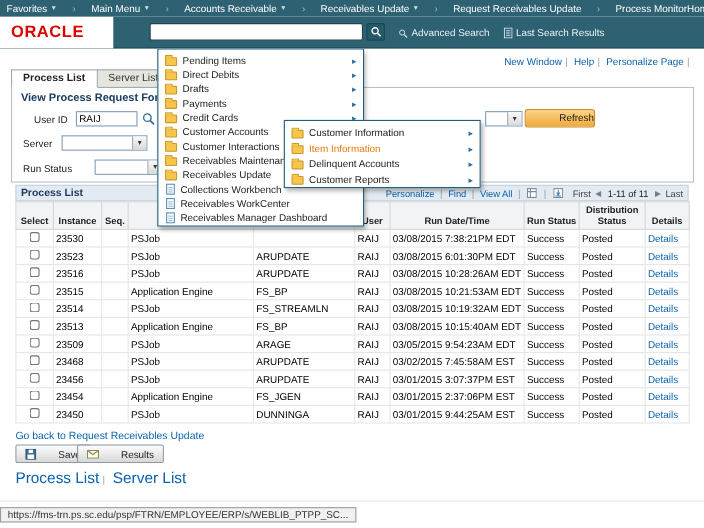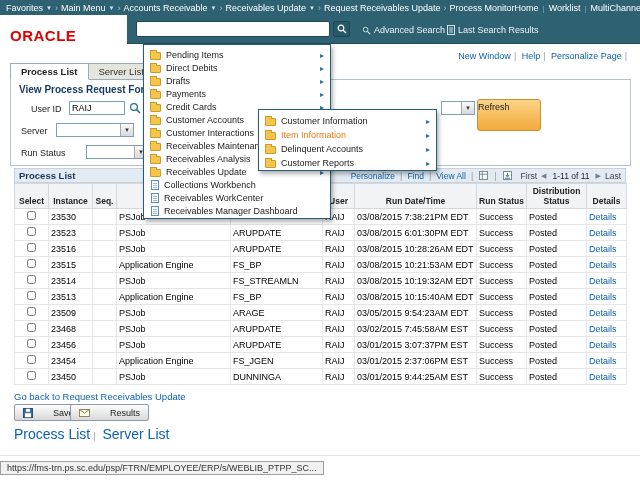--- a/index.html
+++ b/index.html
@@ -2,51 +2,51 @@
 <html><head>
 <meta charset="utf-8">
 <style>
 *{margin:0;padding:0;box-sizing:border-box}
 html,body{width:640px;height:480px;overflow:hidden}
 body{font-family:"Liberation Sans",sans-serif;background:#fff;position:relative;font-size:10px;color:#000}
 .link{color:#0B62AD;cursor:pointer;text-decoration:none}
 .pipe::before{content:"|";color:#8FA3AF;padding:0 3px;font-size:9px}
 
 .nav-row{position:absolute;left:0;top:0;width:640px;height:15px;background:#2E6172;display:flex;align-items:center;justify-content:space-between;padding:0 6px;font-size:9px;color:#fff;white-space:nowrap;z-index:10}
-.crumbs{display:flex;align-items:flex-end;gap:3px}
+.crumbs{display:flex;align-items:flex-end;gap:14px}
 .crumb{cursor:pointer;display:flex;align-items:center}
 .crumb .caret{font-size:6px;color:#CFE3EB;margin-left:3px}
 .csep{color:#9EC4D2}
 .nav-links{display:flex;align-items:center}
 .nav-links .npipe::before{content:"|";color:#7FA9B8;padding:0 4px;font-size:8px}
 .nav-links a{color:#fff}
 .logo-row{position:absolute;left:0;top:15px;width:640px;height:29px;background:#2E6172;border-bottom:1px solid #224B58;z-index:9}
-.logo-box{position:absolute;left:0;top:0;width:127px;height:29px;background:#fff;display:flex;align-items:flex-end;padding-left:10px}
+.logo-box{position:absolute;left:0;top:0;width:103px;height:29px;background:#fff;display:flex;align-items:center;padding-left:10px}
 .oracle{color:#E00000;font-weight:bold;font-size:15px;letter-spacing:.5px}
 .gsearch{position:absolute;left:136px;top:6px;width:194px;height:16px;background:#fff;border:1px solid #1E4654;border-radius:2px;font-size:9px;padding:0 4px;font-family:"Liberation Sans",sans-serif}
 .gsearch-btn{position:absolute;left:333px;top:6px;width:17px;height:16px;background:#265867;border:1px solid #1C4654;border-radius:2px;display:flex;align-items:center;justify-content:center;cursor:pointer}
 .bn-link{position:absolute;top:10px;color:#EAF3F7;font-size:9px;display:flex;align-items:center;gap:3px;cursor:pointer}
-.adv{left:362px}.lastres{left:447px}
+.adv{left:362px}.lastres{left:458px}
 
 .pagebar{position:absolute;top:51px;right:10px;font-size:9px;white-space:nowrap}
 .tabs{position:absolute;left:10px;top:63px;display:flex;z-index:2}
 .tab{height:17px;padding:2px 10px 0;font-size:9.5px;border:1px solid #9AACB9;cursor:pointer}
 .tab.active{background:#fff;font-weight:bold;border-bottom:1px solid #fff;position:relative;z-index:3;color:#222}
 .tab.inactive{background:#E4E6DD;color:#333;border-left:none}
 
 .filterbox{position:absolute;left:10px;top:79px;width:621px;height:87px;border:1px solid #B5C2CC;background:#fff;z-index:1}
 .fb-title{position:absolute;left:8px;top:4px;font-weight:bold;font-size:10px;color:#1A3C61}
 .flabel{position:absolute;font-size:9px;color:#222}
 .ps-input{position:absolute;height:14px;border:1px solid #7F9DB9;font-size:9px;padding:0 2px;font-family:"Liberation Sans",sans-serif}
 .ps-select{position:absolute;height:14px;border:1px solid #7F9DB9;background:#fff;display:flex;cursor:pointer}
 .ps-select .sval{flex:1}
 .ps-select .db{width:13px;background:linear-gradient(#FAFAFA,#D9D9D9);border-left:1px solid #A9A9A9;display:flex;align-items:center;justify-content:center}
 .ps-select .db::after{content:"▾";font-size:7px;color:#333}
 .lookup{position:absolute;cursor:pointer}
-.refresh-btn{position:absolute;left:466px;top:19px;width:64px;height:32px;background:linear-gradient(#FBD488,#F2A93B);border:1px solid #C79032;border-radius:3px;font-size:9px;text-align:left;line-height:15px;cursor:pointer;color:#222}
+.refresh-btn{position:absolute;left:466px;top:19px;width:64px;height:17px;background:linear-gradient(#FBD488,#F2A93B);border:1px solid #C79032;border-radius:3px;font-size:9px;text-align:right;line-height:15px;cursor:pointer;color:#222}
 
 .grid-bar{position:absolute;left:14px;top:168px;width:612px;height:15px;background:#E3EAF1;border:1px solid #C6D2DD;display:flex;align-items:center;justify-content:space-between;padding:0 4px;z-index:1}
 .grid-title{font-weight:bold;font-size:9.5px;color:#15375E}
 .grid-tools{display:flex;align-items:center;font-size:8.5px;gap:2px}
 .grid-tools .ticon{display:inline-flex;margin:0 1px}
 .pag-arrow{color:#6E7F8C;font-size:7px;padding:0 2px;cursor:pointer}
 .pag-ends{color:#444;cursor:pointer}
 .pag-range{color:#222;padding:0 2px}
 table.grid{position:absolute;left:14px;top:183px;width:612px;border-collapse:collapse;table-layout:fixed;font-size:9px;z-index:1}
 table.grid th{background:#F2F3F4;border:1px solid #D3D8DD;font-weight:bold;font-size:8.5px;padding:2px;text-align:center;vertical-align:bottom;color:#222}
@@ -436,25 +436,20 @@
       <span class="lbl">Customer Interactions</span>
       <span class="arrow"></span>
     </div>
   <div class="mi">
       <span class="ficon"></span>
       <span class="lbl">Receivables Maintenance</span>
       <span class="arrow"></span>
     </div>
   <div class="mi">
       <span class="ficon"></span>
-      <span class="lbl">Receivables Analysis</span>
-      <span class="arrow"></span>
-    </div>
-  <div class="mi">
-      <span class="ficon"></span>
       <span class="lbl">Receivables Update</span>
       <span class="arrow"></span>
     </div>
   <div class="mi">
       <span class="picon"></span>
       <span class="lbl">Collections Workbench</span>
     </div>
   <div class="mi">
       <span class="picon"></span>
       <span class="lbl">Receivables WorkCenter</span>

